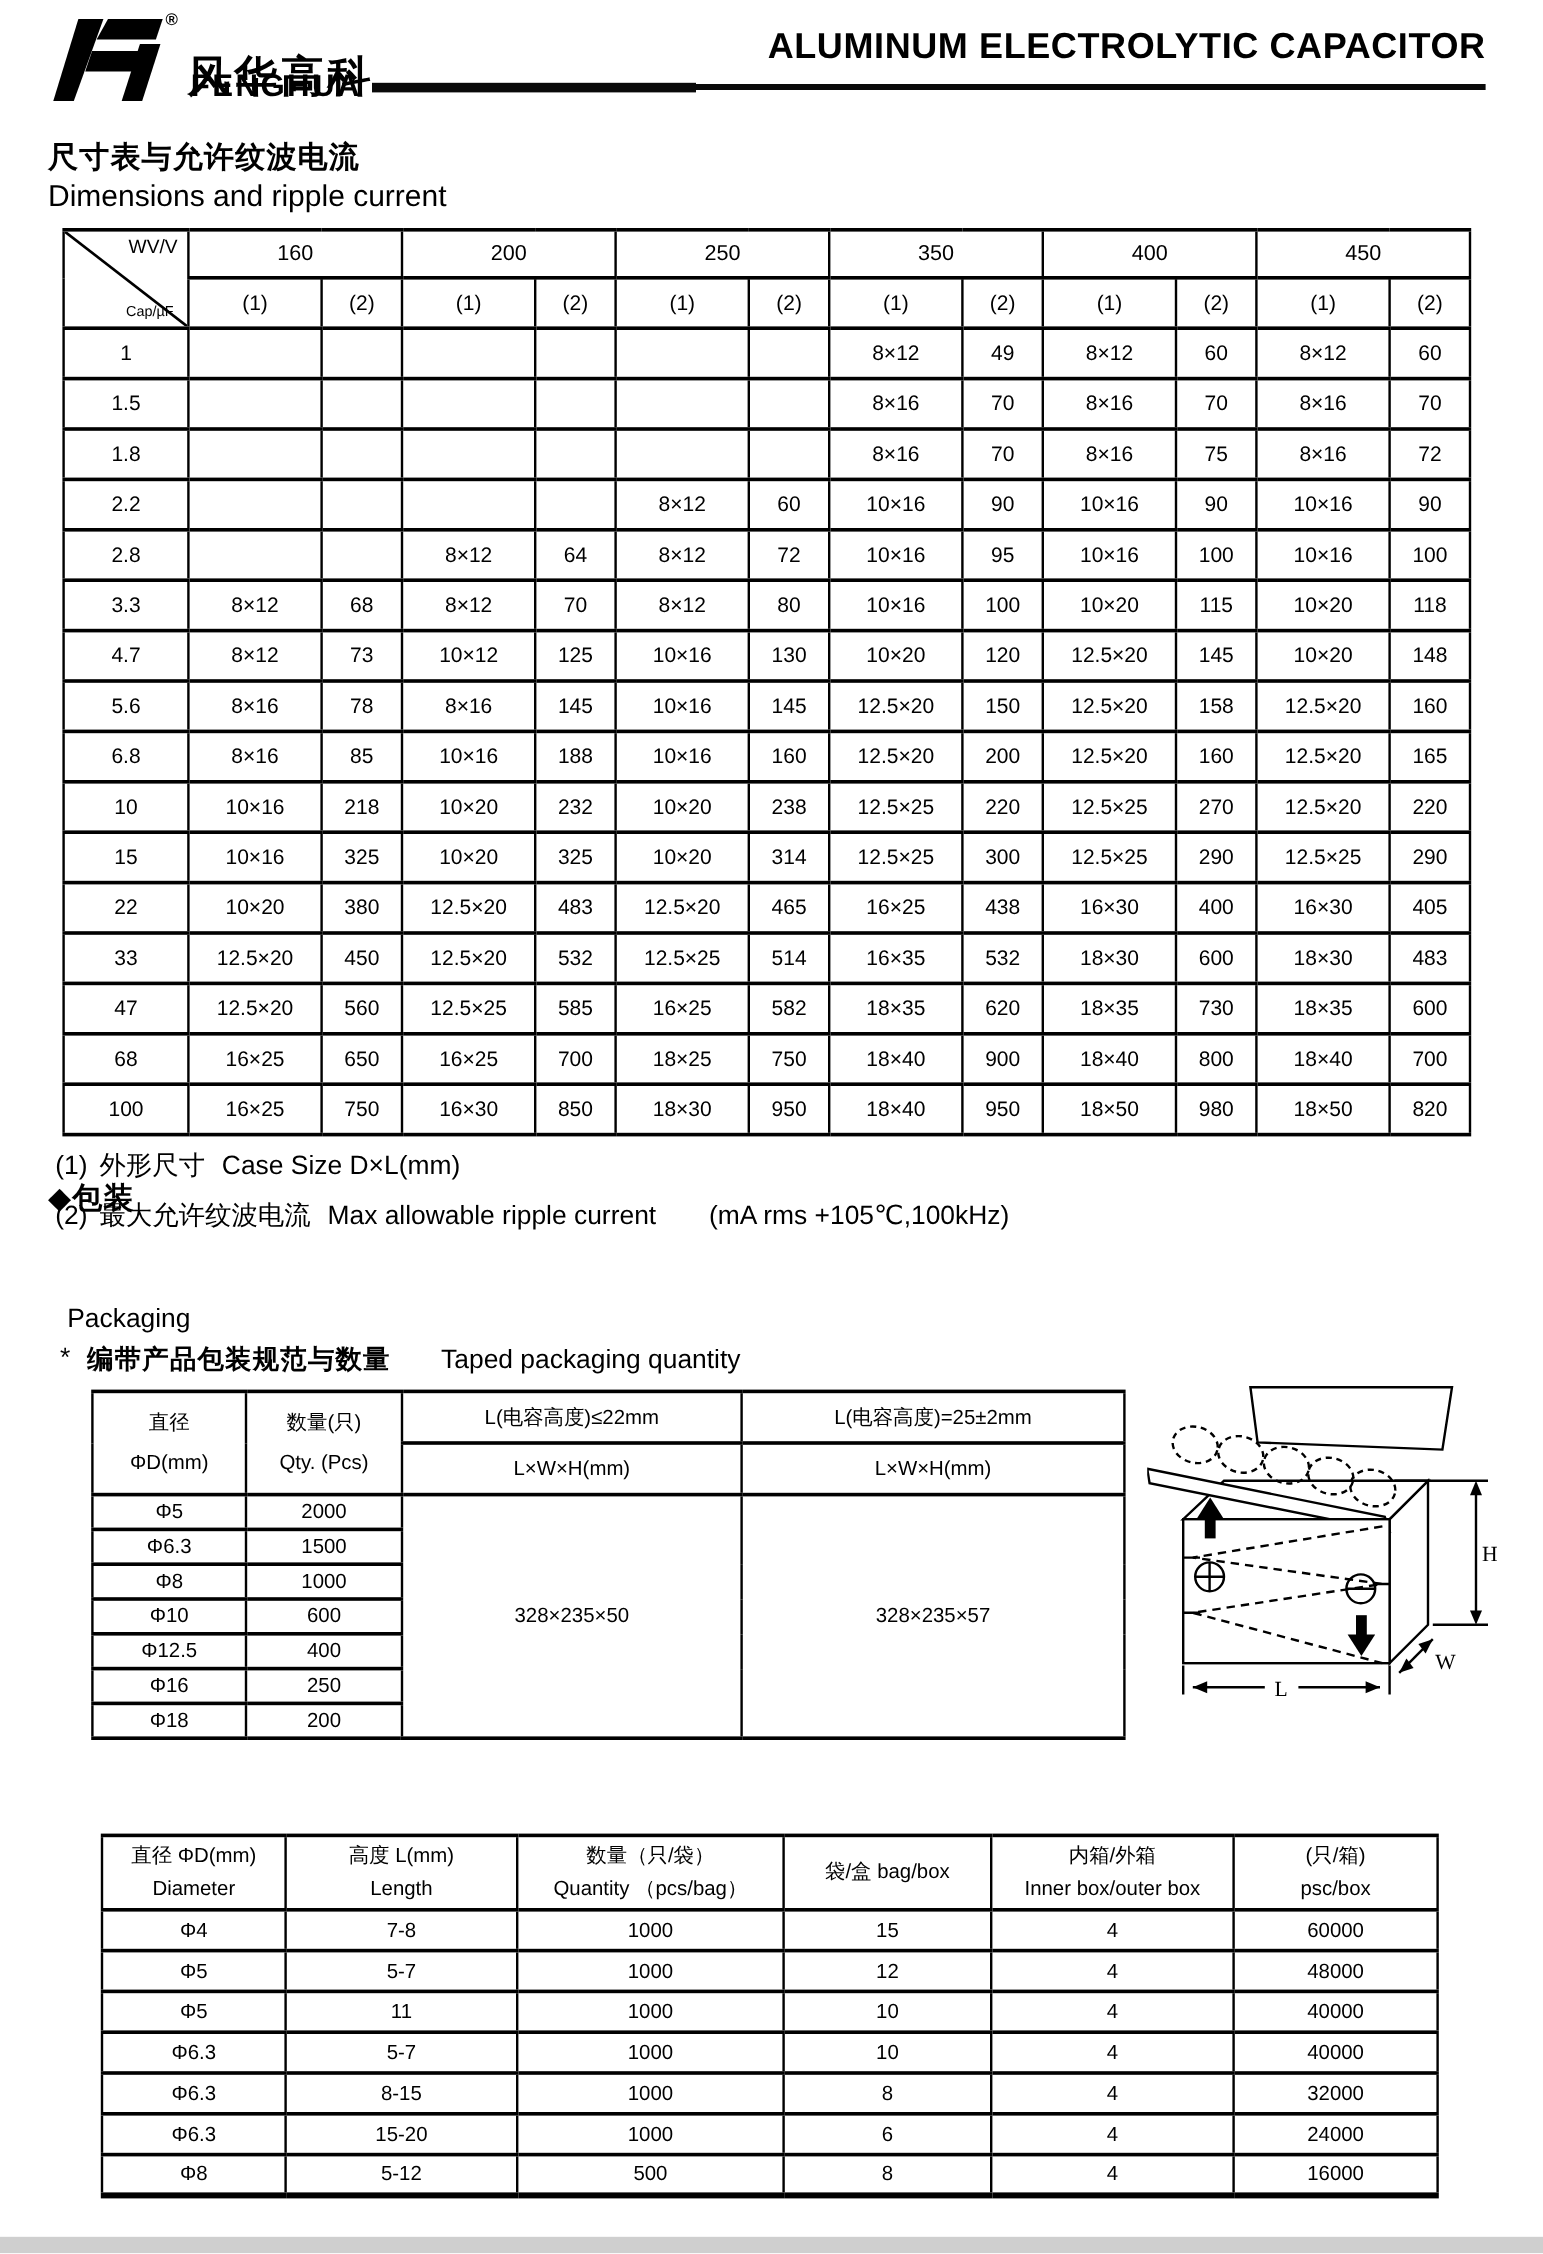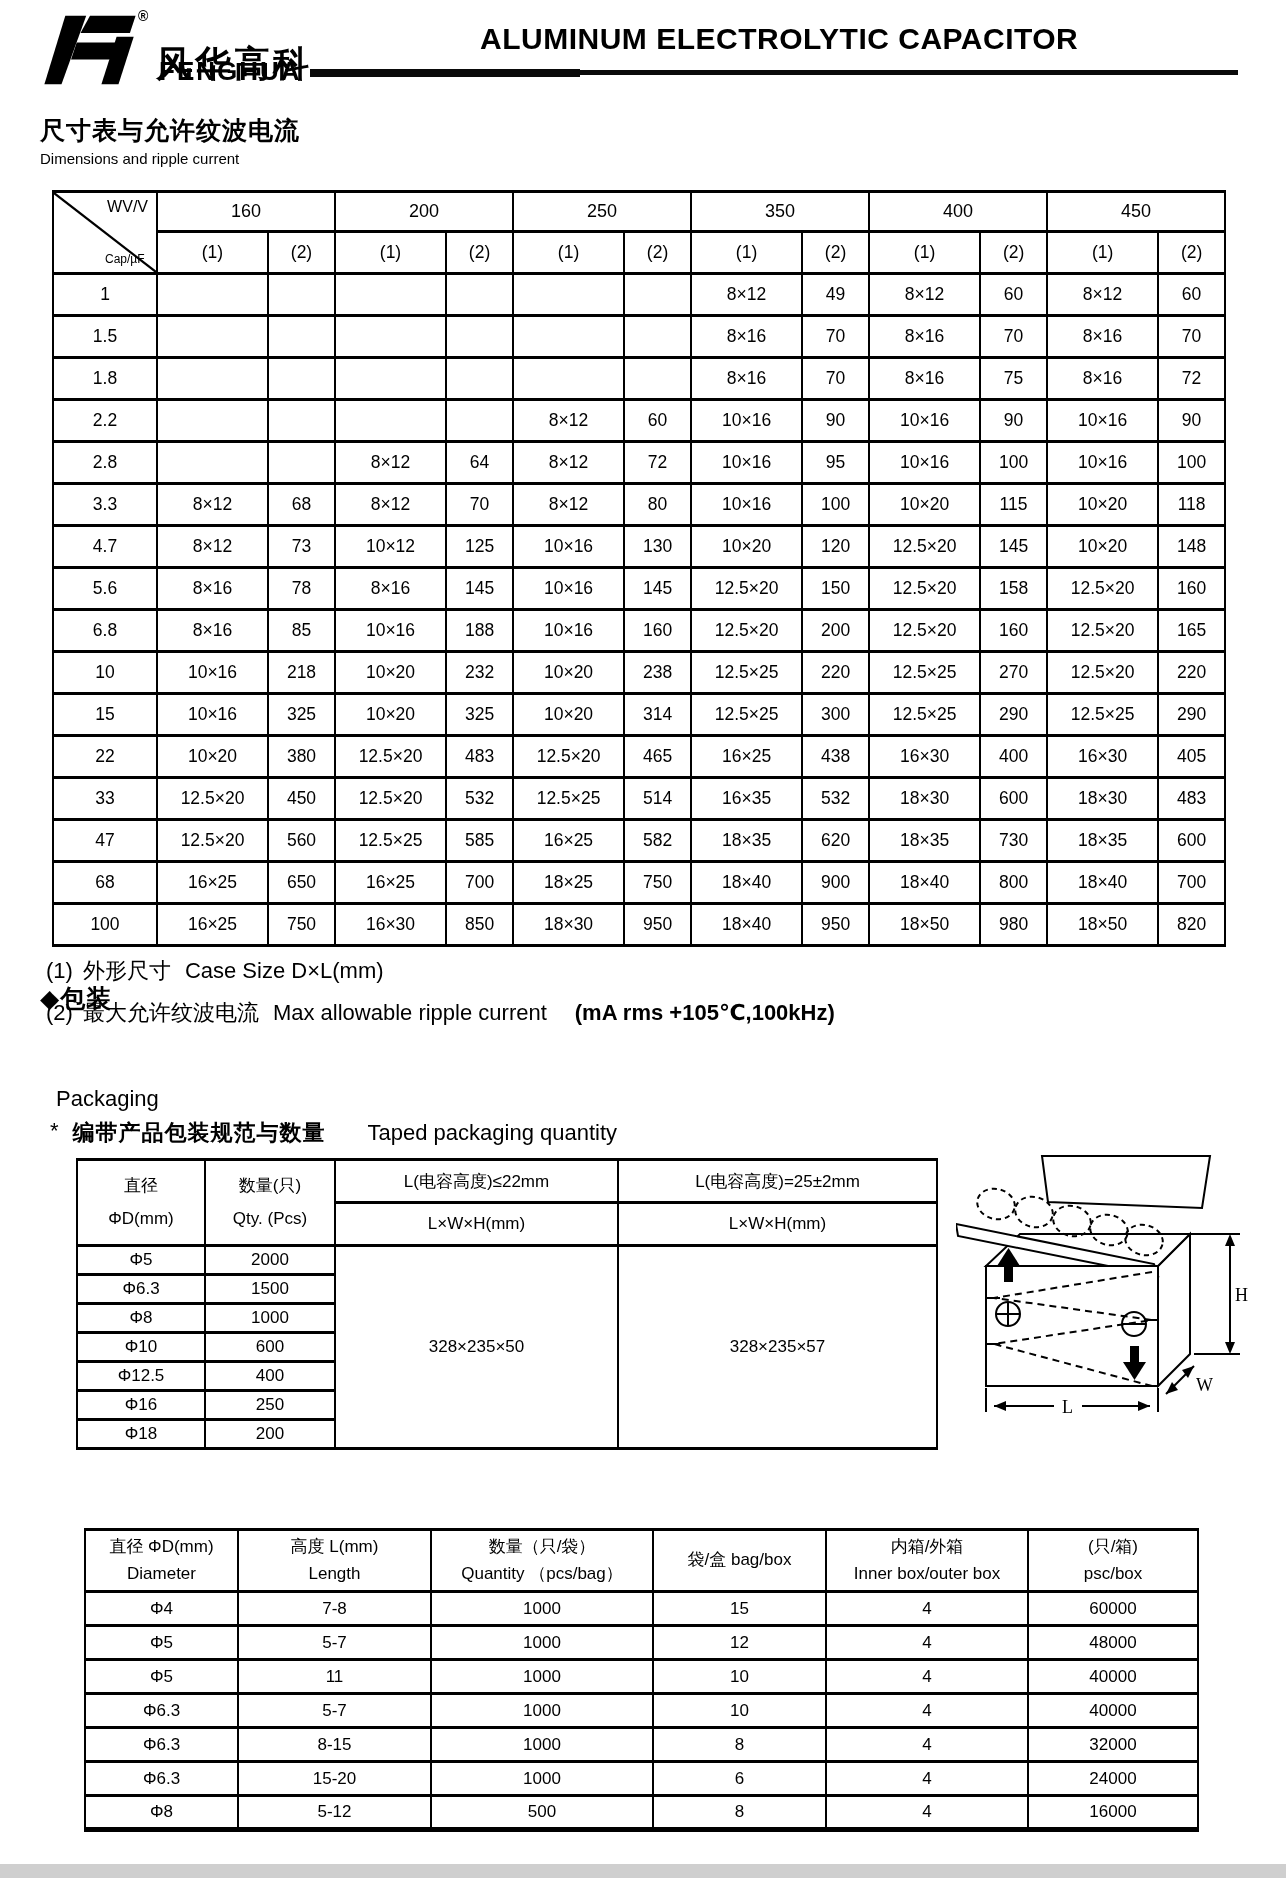--- a/index.html
+++ b/index.html
@@ -7,27 +7,27 @@
   .page {
     position:relative; width:1286px; height:1878px; background:#fff;
     font-family:"Liberation Sans","DejaVu Sans",sans-serif; color:#000; overflow:hidden;
   }
 
   
   .logo-svg { position:absolute; left:40px; top:12px; width:100px; height:76px; }
   .reg-mark { position:absolute; left:138px; top:8px; font-size:14px; font-weight:bold; }
   .brand-cn { position:absolute; left:156px; top:16px; font-size:36px; font-weight:bold; letter-spacing:3px;margin-top:24px; }
   .brand-en { position:absolute; left:159px; top:56px; font-size:26px; font-weight:600; letter-spacing:2px; }
-  .doc-title { position:absolute; left:480px; top:22px; width:758px; 
+  .doc-title { position:absolute; left:480px; top:22px; width:758px; text-align:right;
                font-size:30px; font-weight:bold; letter-spacing:.5px; }
   .head-rule  { position:absolute; left:310px; top:70px; width:928px; height:5px; background:#0a0a0a; }
   .head-rule2 { position:absolute; left:310px; top:69px; width:270px; height:8px; background:#0a0a0a; }
 
   .sec-title-cn { position:absolute; left:40px; top:114px; font-size:25px; font-weight:600; letter-spacing:1px; }
-  .sec-title-en { position:absolute; left:40px; top:150px; font-size:15px; font-weight:500; }
+  .sec-title-en { position:absolute; left:40px; top:150px; font-size:25px; font-weight:500; }
 
   
   table { border-collapse:collapse; table-layout:fixed; background:#fff; }
   th,td { border-left:2px solid #000; border-right:2px solid #000;
           border-top:3px solid #000; border-bottom:3px solid #000;
           text-align:center; vertical-align:middle; padding:0; overflow:hidden;
           font-weight:normal; }
 
   
   .dim-table { position:absolute; left:52px; top:190px; width:1172px; font-size:17.5px; }
@@ -35,21 +35,21 @@
   .dim-table thead tr.sub th { height:42px; }
   .dim-table tbody td { height:42px; }
   th.diag { position:relative; padding:0; }
   th.diag svg { position:absolute; left:0; top:0; width:100%; height:100%; }
   .diag-top { position:absolute; top:5px; right:8px; font-size:16px; }
   .diag-bottom { position:absolute; bottom:6px; left:3px; font-size:12px;margin-left:48px; }
 
   .note { position:absolute; left:46px; font-size:22px; white-space:nowrap; }
   .note .cn { margin:0 6px 0 10px; font-weight:500; }
   .note .en { margin-left:8px; }
-  .note .cond { margin-left:28px;font-weight:bold; }
+  .note .cond { margin-left:44px; }
 
   .pack-head { position:absolute; left:40px; top:982px; font-size:25px; font-weight:bold; letter-spacing:1px; }
   .pack-sub  { position:absolute; left:56px; top:1086px; font-size:22px; }
   .tape-label { position:absolute; left:50px; top:1118px; font-size:22px; white-space:nowrap; }
   .tape-label .star, .bulk-label .star { font-size:22px; vertical-align:top; margin-right:14px; }
   .tape-label .cn, .bulk-label .cn { font-weight:600; letter-spacing:1px; }
   .tape-label .en, .bulk-label .en { margin-left:42px; font-weight:500; }
 
   .tape-table { position:absolute; left:76px; top:1158px; width:860px; font-size:17px; }
   .tape-table thead th { height:43px; }

